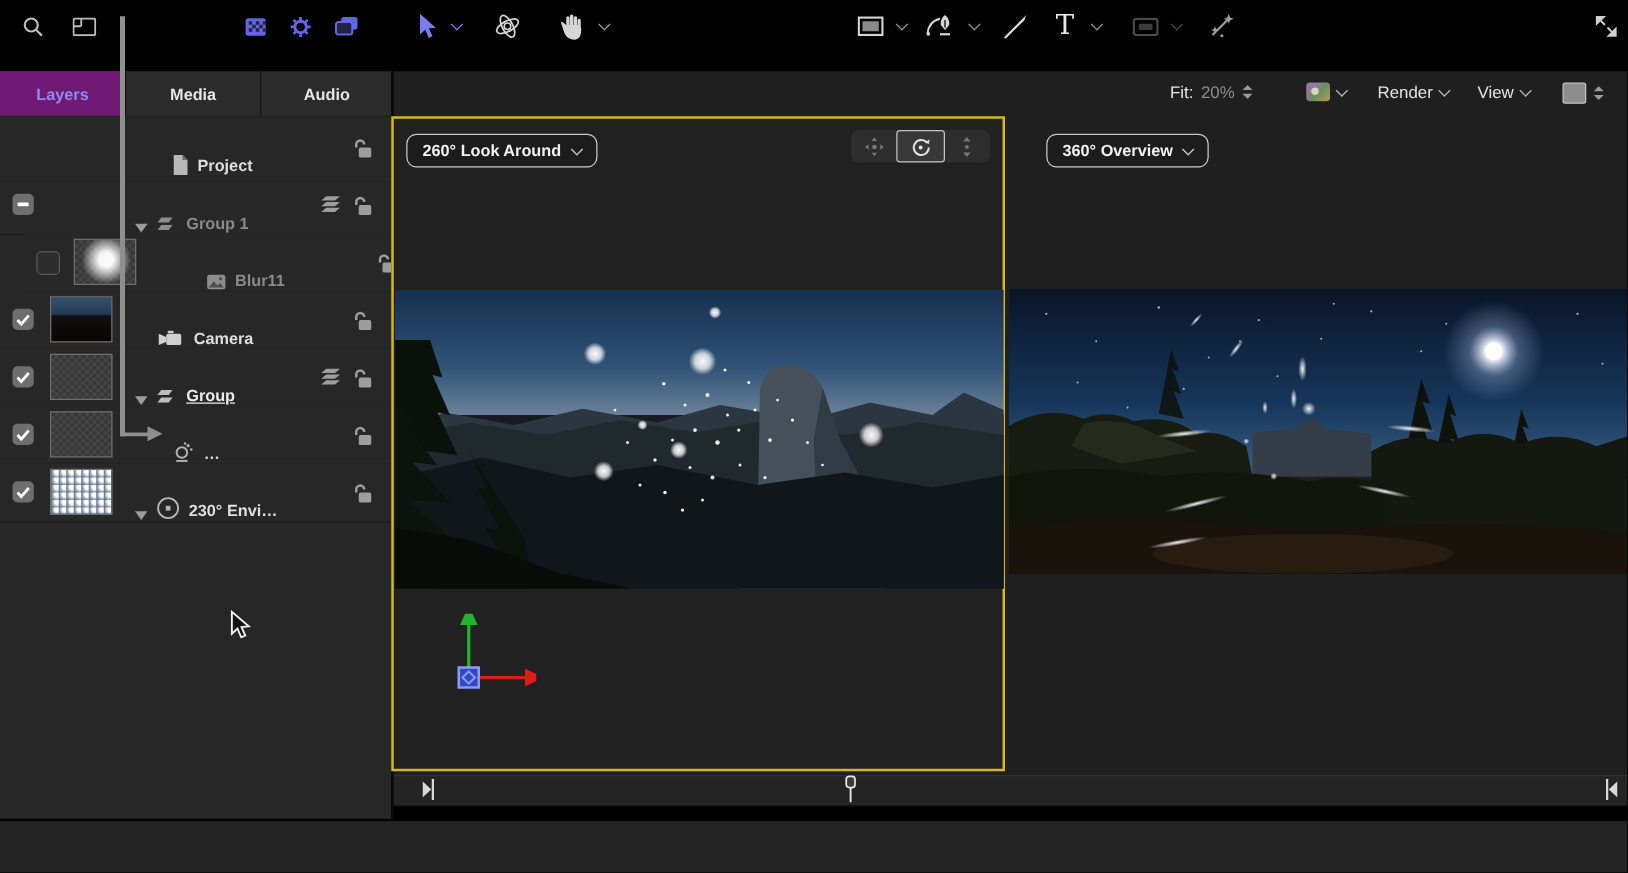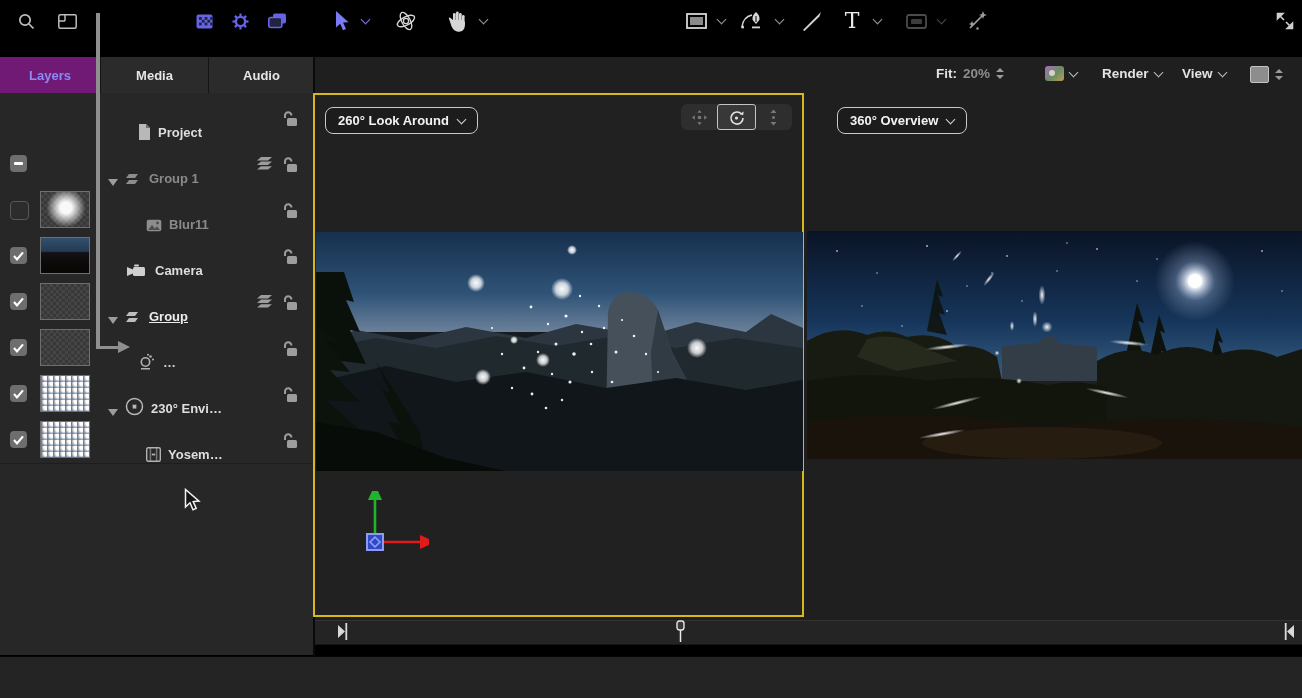--- a/index.html
+++ b/index.html
@@ -31,21 +31,21 @@
     background-color:#383838;background-size:100% 100%,6px 6px,6px 6px;background-position:0 0,0 0,3px 3px;}
   .camthumb{background:linear-gradient(#32506f 0%,#253a52 38%,#141017 42%,#0c0a08 70%,#070605 100%);}
   .tri{width:0;height:0;border-left:5.5px solid transparent;border-right:5.5px solid transparent;border-top:7px solid #9c9c9c;}
   .chev{display:inline-block;width:6px;height:6px;border-right:1.8px solid currentColor;border-bottom:1.8px solid currentColor;transform:rotate(45deg);margin-top:-3px;}
   .stepper{display:inline-flex;flex-direction:column;gap:2.5px;}
   .stepper i{width:0;height:0;border-left:4px solid transparent;border-right:4px solid transparent;}
   .stepper i.up{border-bottom:4.5px solid #9a9a9a;}
   .stepper i.dn{border-top:4.5px solid #9a9a9a;}
   
   .canvas{left:315px;top:57px;width:987px;height:563px;background:#1f1f1f;}
-  .chead-item{position:absolute;top:66px;display:flex;align-items:center;gap:6px;font-size:13.5px;font-weight:700;color:#e3e3e3;}
+  .chead-item{position:absolute;top:66px;display:flex;align-items:center;gap:6px;font-size:13.5px;font-weight:400;color:#e3e3e3;}
   .vpA{left:313px;top:93px;width:491px;height:524px;border:2px solid #d6b71c;background:#212121;box-sizing:border-box;}
   .pill{position:absolute;height:25px;border:1.5px solid #c9c9c9;border-radius:8px;background:rgba(25,25,25,.55);
         display:flex;align-items:center;gap:9px;padding:0 12px;font-size:13px;font-weight:700;color:#f2f2f2;}
   .seg{position:absolute;left:681px;top:104px;width:111px;height:26px;background:#2e2e2e;border-radius:6px;
        display:flex;align-items:stretch;}
   .seg .cell{flex:1;display:flex;align-items:center;justify-content:center;}
   .seg .cell.sel{border:1.5px solid #c4c4c4;border-radius:3px;background:#383838;}
   .timeline{left:315px;top:620px;width:987px;height:23px;background:#242424;border-top:1px solid #323232;border-bottom:1px solid #151515;}
   .toolbar{left:0;top:656px;width:1302px;height:42px;background:#242424;border-top:1px solid #050505;}
   .tool{position:absolute;top:0;height:42px;display:flex;align-items:center;justify-content:center;}
@@ -97,21 +97,21 @@
       <path d="M5,1 h11 l-4,3.4 h-11 z" fill="#9d9d9d"></path>
         <path d="M5,5.6 h11 l-4,3.4 h-11 z" fill="#9d9d9d"></path>
         <path d="M5,10.2 h11 l-4,3.4 h-11 z" fill="#9d9d9d"></path>
     </svg>
     <svg class="abs" style="left:281px;top:15px;" width="17" height="17" viewBox="0 0 17 17">
       <path d="M4,8 v-2.5 a3.2,3.2 0 0 1 6.4,0" fill="none" stroke="#9d9d9d" stroke-width="2"></path>
       <rect x="6" y="8" width="10" height="8" rx="1.5" fill="#9d9d9d"></rect>
     </svg>
   </div>
 
-  <div class="abs row" style="top:187px;">
+  <div class="abs row" style="top:187px;margin-left:19px;">
     <span class="cb unchecked"></span>
     <span class="thumb blurthumb"></span>
     <div class="rowname" style="left:146px;">
       <svg width="16" height="13" viewBox="0 0 16 13">
         <rect x="0.7" y="0.7" width="14.6" height="11.6" rx="2" fill="#8d8d8d"></rect>
         <path d="M2,11 l4,-5 l3,3.4 l2,-2.2 l3,3.8 z" fill="#4e4e4e"></path>
           <circle cx="11.5" cy="4" r="1.4" fill="#4e4e4e"></circle>
       </svg>
       <span class="lname dim">Blur11</span>
     </div>
@@ -206,41 +206,20 @@
         <path d="M9.5,6.8 l-1.6,1.8 h3.2 z M9.5,12.2 l-1.6,-1.8 h3.2 z M6.8,9.5 l1.8,-1.6 v3.2 z M12.2,9.5 l-1.8,-1.6 v3.2 z" fill="#b8b8b8" transform="rotate(45 9.5 9.5)"></path>
       </svg>
       <span class="lname">230° Envi…</span>
     </div>
     <svg class="abs" style="left:281px;top:15px;" width="17" height="17" viewBox="0 0 17 17">
       <path d="M4,8 v-2.5 a3.2,3.2 0 0 1 6.4,0" fill="none" stroke="#9d9d9d" stroke-width="2"></path>
       <rect x="6" y="8" width="10" height="8" rx="1.5" fill="#9d9d9d"></rect>
     </svg>
   </div>
 
-  <div class="abs row" style="top:417px;">
-    <span class="cb checked">
-      <svg width="17" height="17" viewBox="0 0 17 17">
-          <path d="M4,9 l3,3.4 l6,-7" fill="none" stroke="#fff" stroke-width="2.2"></path>
-        </svg>
-      </span>
-    <span class="thumb checker" style="background-image:radial-gradient(circle at 80% 24%,#ffffff 2px,rgba(220,230,255,.35) 5px,rgba(120,150,200,0) 11px),linear-gradient(#1d3854 0%,#2c4f74 42%,#19211a 50%,#0c0f08 78%,#191209 100%);"></span>
-    <div class="rowname" style="left:146px;">
-      <svg width="15" height="15" viewBox="0 0 15 15">
-        <rect x="0.7" y="0.7" width="13.6" height="13.6" rx="1.5" fill="none" stroke="#b2b2b2" stroke-width="1.4"></rect>
-        <rect x="3.6" y="0.7" width="1.6" height="13.6" fill="#b2b2b2" opacity=".55"></rect>
-        <rect x="9.8" y="0.7" width="1.6" height="13.6" fill="#b2b2b2" opacity=".55"></rect>
-        <rect x="5.8" y="6.6" width="3.4" height="1.8" fill="#b2b2b2"></rect>
-      </svg>
-      <span class="lname">Yosem…</span>
-    </div>
-    <svg class="abs" style="left:281px;top:15px;" width="17" height="17" viewBox="0 0 17 17">
-      <path d="M4,8 v-2.5 a3.2,3.2 0 0 1 6.4,0" fill="none" stroke="#9d9d9d" stroke-width="2"></path>
-      <rect x="6" y="8" width="10" height="8" rx="1.5" fill="#9d9d9d"></rect>
-    </svg>
-  </div>
 
   <div class="abs canvas"></div>
   <div class="abs divider-v"></div>
 
   <div class="chead-item" style="left:936px;">
     <span>Fit:</span>
     <span style="color:#8d8d8d;">20%</span>
     <span class="stepper">
         <i class="up"></i>
         <i class="dn"></i>

